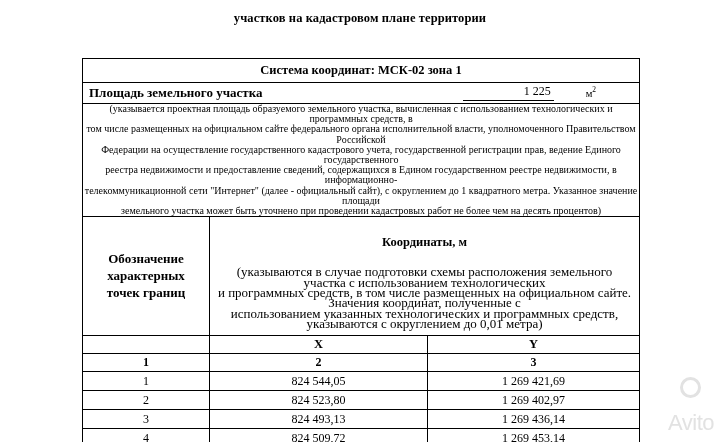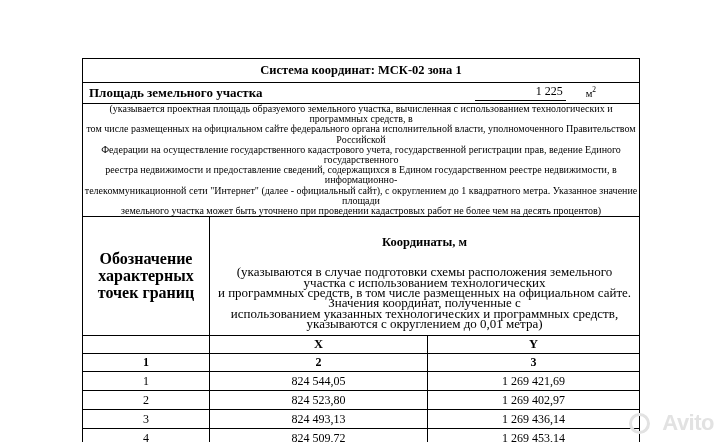--- a/index.html
+++ b/index.html
@@ -80,37 +80,38 @@
     line-height: 15px;
     border-bottom: 1.1px solid #000;
     min-width: 88px;
     text-align: right;
     padding: 0 3px 1px 0;
   }
   .area-unit {
     font-size: 10.5px;
     line-height: 14px;
     padding-bottom: 1px;
+    margin-left: 12px;
   }
   .area-unit sup { font-size: 7.5px; }
 
   
   .note {
     font-size: 10px;
     line-height: 10.2px;
     text-align: center;
     padding: 2px 4px 4px 4px;
   }
   .note .line { display: block; }
 
   
   .col-head {
     text-align: center;
     font-weight: bold;
-    font-size: 16px;
+    font-size: 13px;
     line-height: 17px;
     padding: 4px 2px !important;
     font-family: Liberation Serif, serif;
   }
   .col-head .line { display: block; }
 
   .coord-head-cell {
     text-align: center;
     padding: 0 !important;
   }
@@ -151,42 +152,44 @@
     height: 18px;
     line-height: 18px;
   }
 
   
   .watermark {
     position: absolute;
     right: 6px;
     bottom: 6px;
     font-size: 22px;
-    font-weight: bold;
+    font-weight: normal;
     color: #e2e2e2;
     letter-spacing: -0.5px;
     font-family: "Liberation Sans", sans-serif;
     pointer-events: none;
     user-select: none;
     display: flex;
     align-items: center;
     gap: 12px;
+    flex-direction: column;
   }
   .watermark .mark-ring {
     width: 15px;
     height: 15px;
     border: 3.5px solid #e2e2e2;
     border-radius: 50%;
     display: inline-block;
   }
 </style>
 </head>
 <body>
 
 <div class="doc-title">
+  <span class="line">участков на кадастровом плане территории</span>
 </div>
 
 <div class="sheet">
   <table class="main">
     <colgroup>
       <col style="width:127px">
       <col style="width:218px">
       <col style="width:212px">
     </colgroup>
     <tbody>

